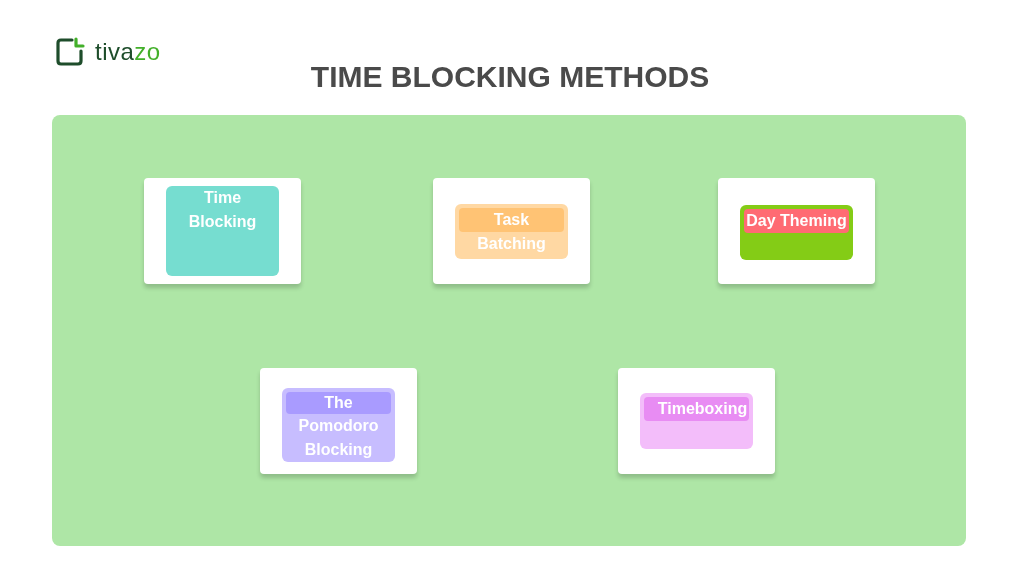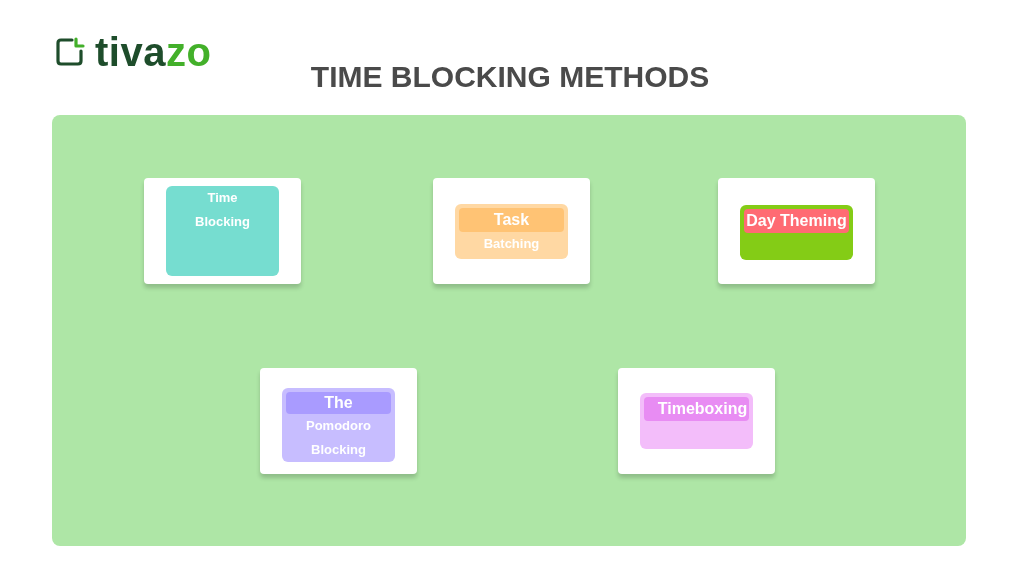--- a/index.html
+++ b/index.html
@@ -2,21 +2,21 @@
 <html><head>
 <meta charset="utf-8">
 <style>
   html, body { margin:0; padding:0; }
   body {
     width:1024px; height:576px; background:#ffffff; position:relative; overflow:hidden;
     font-family: "Liberation Sans", "DejaVu Sans", sans-serif;
   }
   .logo { position:absolute; left:55px; top:35px; height:34px; display:flex; align-items:center; }
   .logo-icon { width:30px; height:30px; position:relative; margin-right:10px; }
-  .logo-text { font-size:40px; font-weight:bold; letter-spacing:0.5px; line-height:30px; }
+  .logo-text { font-size:24px; font-weight:normal; letter-spacing:0.5px; line-height:30px; }
   .logo-text .dark { color:#1e4d2b; }
   .logo-text .light { color:#43b02a; }
   .title {
     position:absolute; left:0; width:1020px; top:60px; text-align:center;
     font-size:30px; font-weight:bold; color:#4a4a4a; letter-spacing:0px;
   }
   .panel {
     position:absolute; left:52px; top:115px; width:914px; height:431px;
     background:#aee6a6; border-radius:8px;
   }
@@ -26,21 +26,21 @@
   }
   .chip {
     position:absolute; left:22px; top:8px; width:113px; border-radius:6px;
     display:flex; flex-direction:column; align-items:center; overflow:hidden;
   }
   .chip .head {
     margin:4px 4px 0 4px; align-self:stretch; border-radius:4px;
     text-align:center; color:#ffffff; font-weight:bold; font-size:16px; line-height:24px;
   }
   .chip .rest {
-    text-align:center; color:#ffffff; font-weight:bold; font-size:13px; line-height:24px;
+    text-align:center; color:#ffffff; font-weight:bold; font-size:16px; line-height:24px;
     padding-bottom:4px;
   }
 </style>
 </head>
 <body>
 
 <div class="logo">
   <div class="logo-icon">
     <svg width="30" height="30" viewBox="0 0 30 30">
       <path d="M17 3 H6 Q3 3 3 6 V24 Q3 27 6 27 H23 Q26 27 26 24 V14" fill="none" stroke="#1e4d2b" stroke-width="3.2" stroke-linecap="round"></path>

